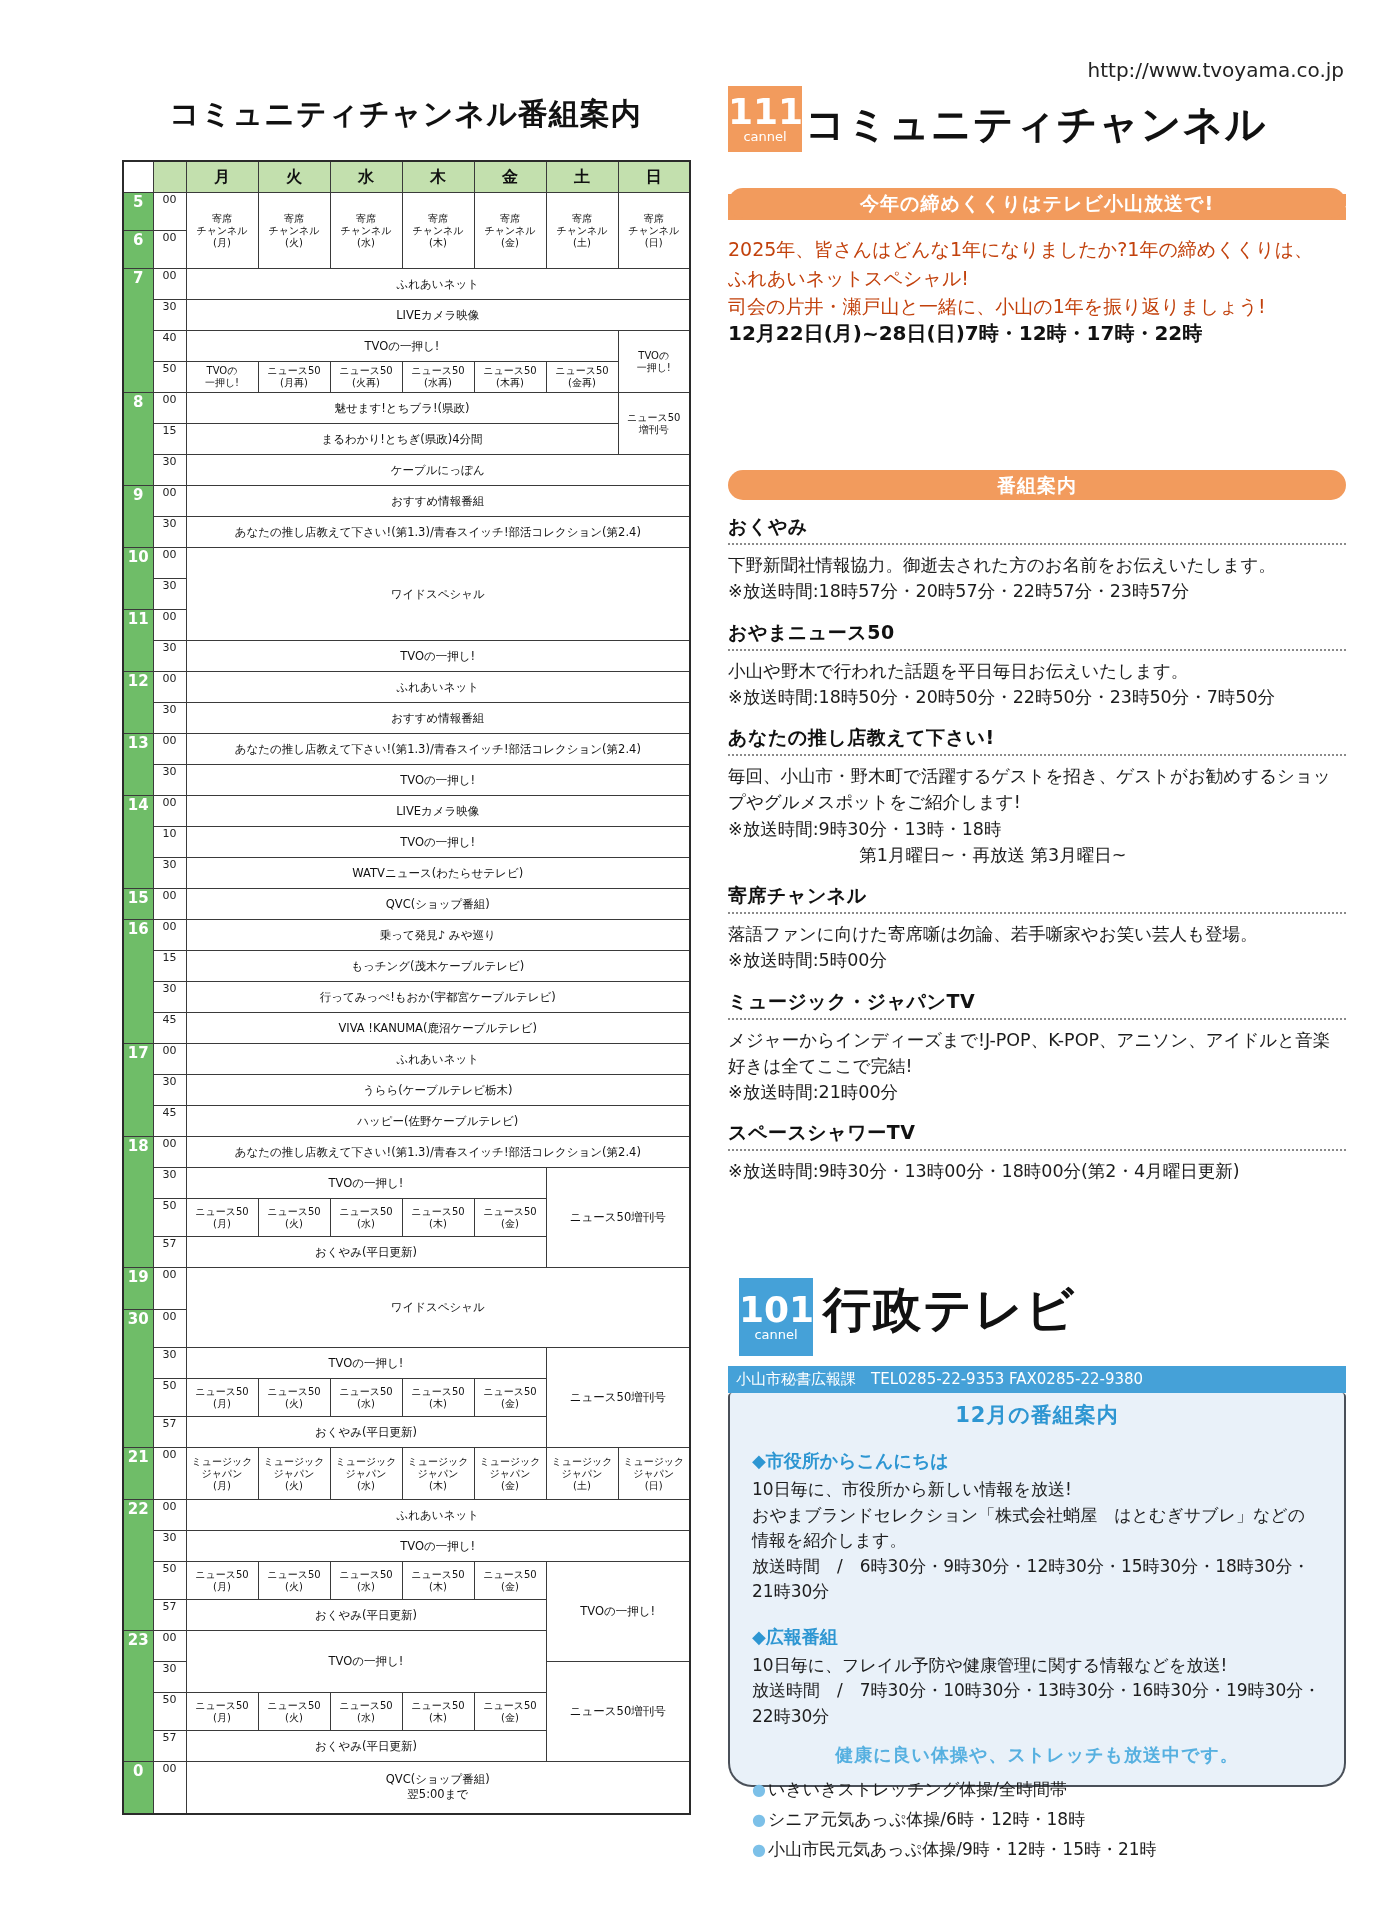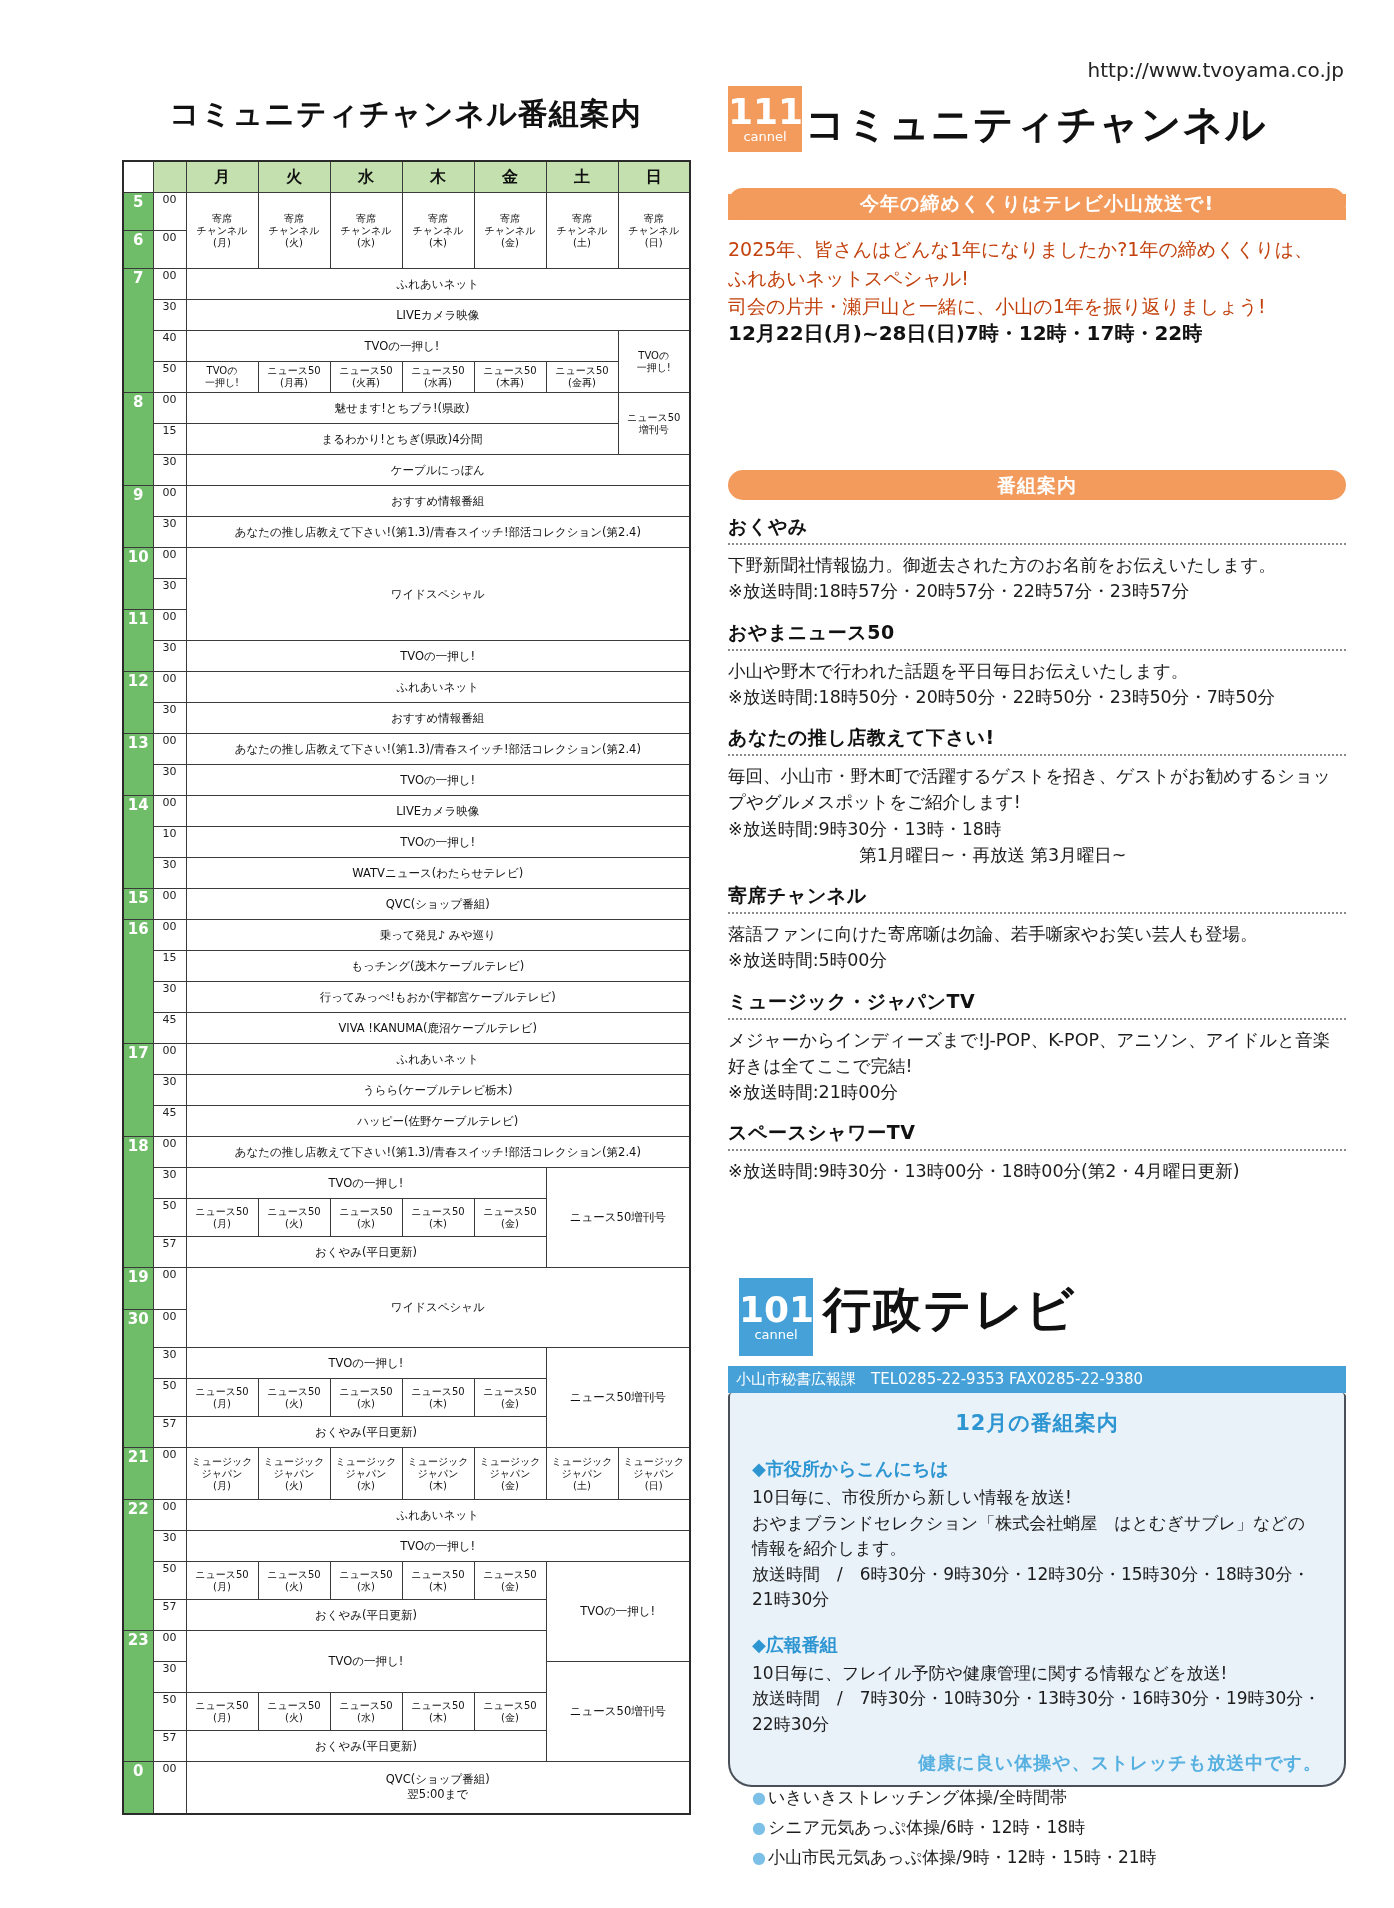--- a/index.html
+++ b/index.html
@@ -77,26 +77,26 @@
   
   .r-gyousei{position:absolute;top:1278px;left:0;width:100%;}
   .g-head{display:flex;align-items:flex-start;padding-left:11px;}
   .g-bar{
     box-sizing:border-box;width:100%;background:#45a1d8;color:#fff;font-size:15px;
     padding:4px 8px;margin-top:10px;white-space:nowrap;
   }
   .g-panel{
     box-sizing:border-box;width:100%;height:394px;background:#e9f1f9;
     border:2px solid #4a5059;border-radius:4px 4px 24px 24px;border-top:none;
-    padding:16px 22px;
+    padding:8px 22px;
   }
   .g-panel-title{font-size:21px;font-weight:bold;color:#2d96d2;text-align:center;margin-bottom:10px;letter-spacing:1px;}
   .g-sec-title{font-size:18px;font-weight:bold;color:#2d96d2;margin:20px 0 4px 0;}
   .g-line{font-size:17px;line-height:1.5;color:#1c1c1c;}
-  .g-highlight{font-size:18px;font-weight:bold;color:#56b0e0;text-align:right;margin:14px 0 8px 0;letter-spacing:1px;}
+  .g-highlight{font-size:18px;font-weight:bold;color:#56b0e0;text-align:center;margin:14px 0 8px 0;letter-spacing:1px;}
   .g-bullet{font-size:17px;line-height:1.75;color:#1c1c1c;}
   .g-bullet .dot{color:#7cc0e8;margin-right:2px;font-size:16px;}
 </style>
 </head>
 <body>
 
 <div class="left-title">コミュニティチャンネル番組案内</div>
 
 <table class="sched" id="sched-table">
   <colgroup>

